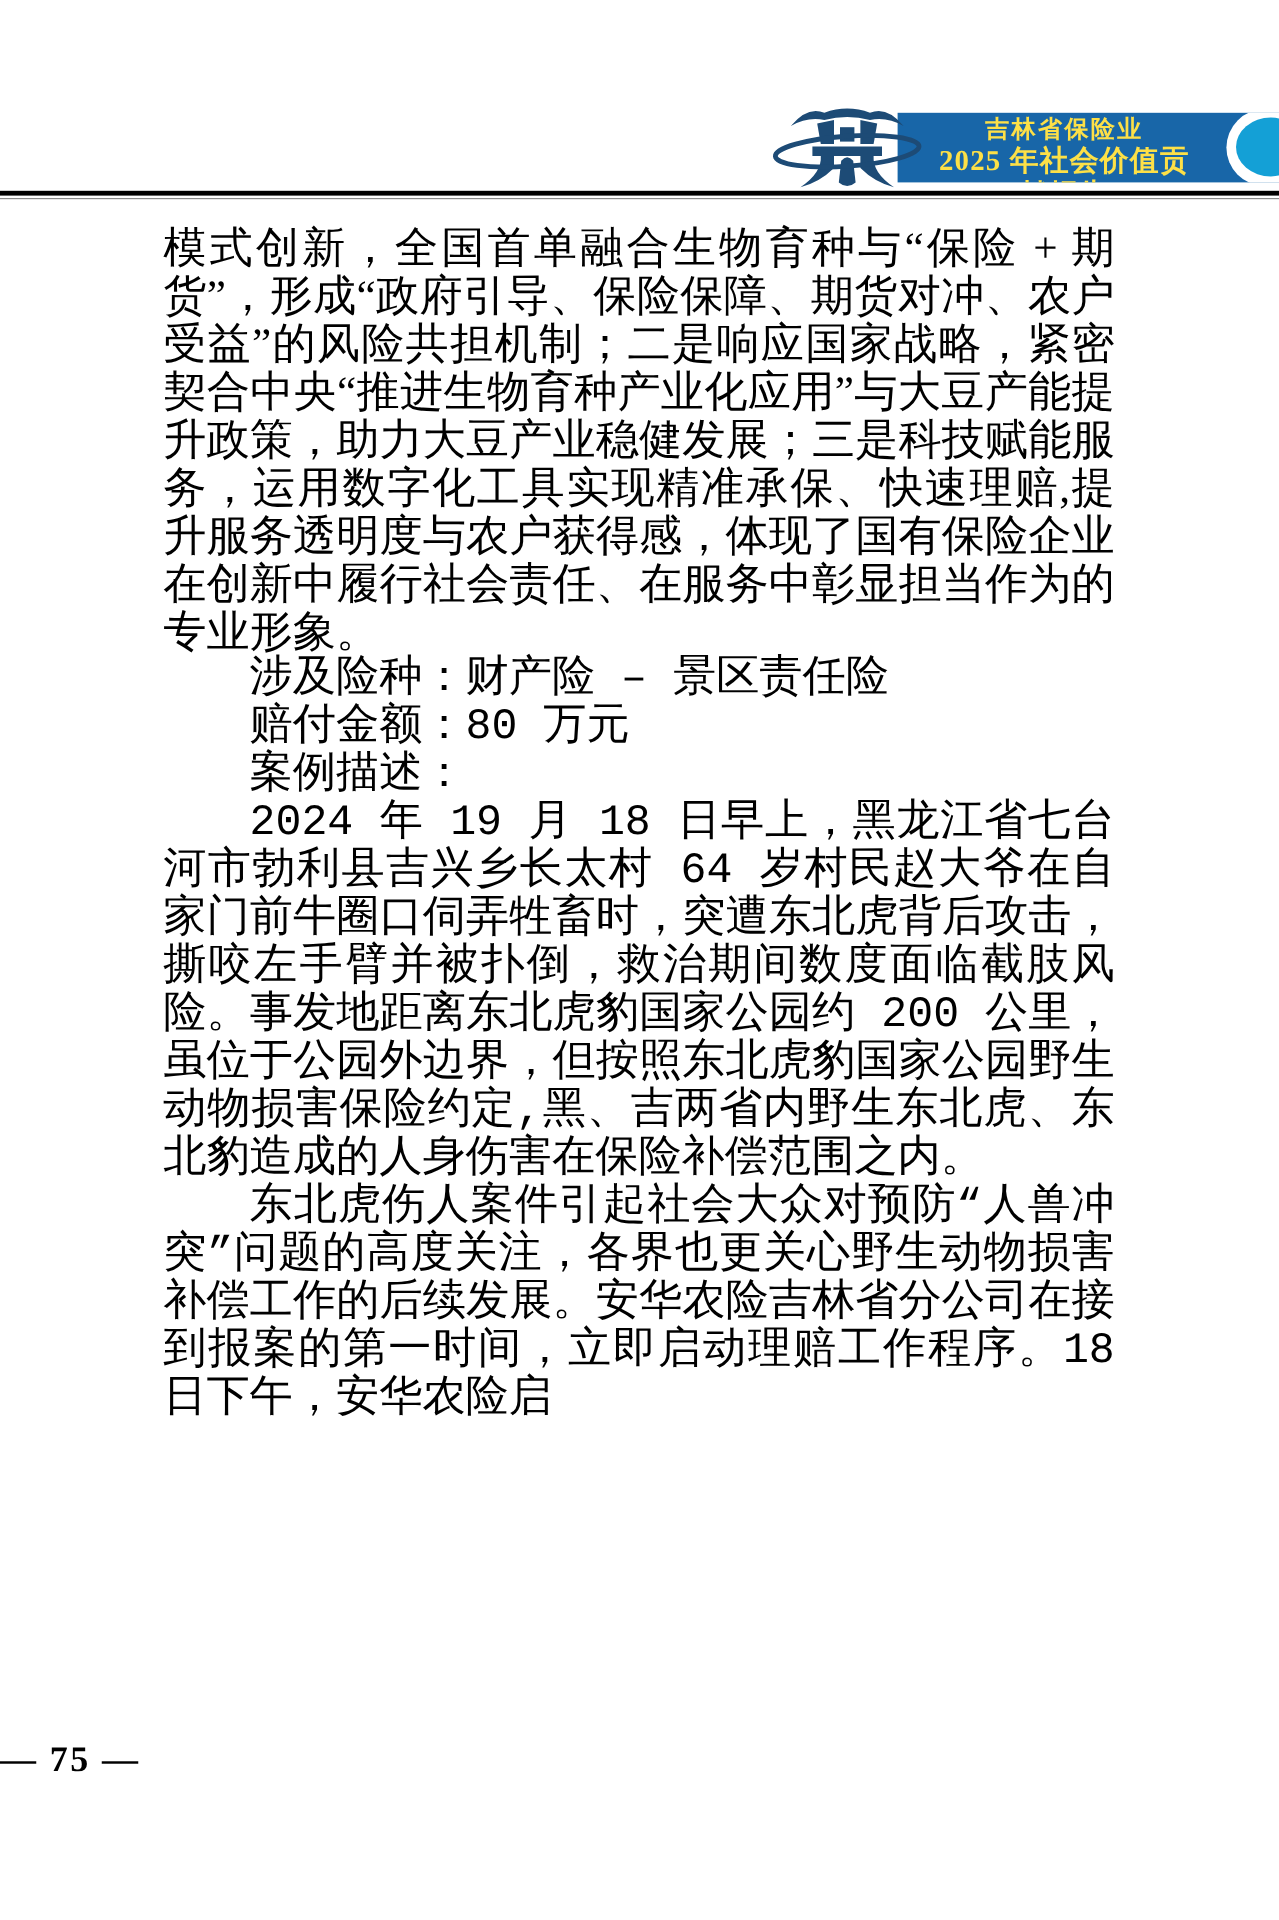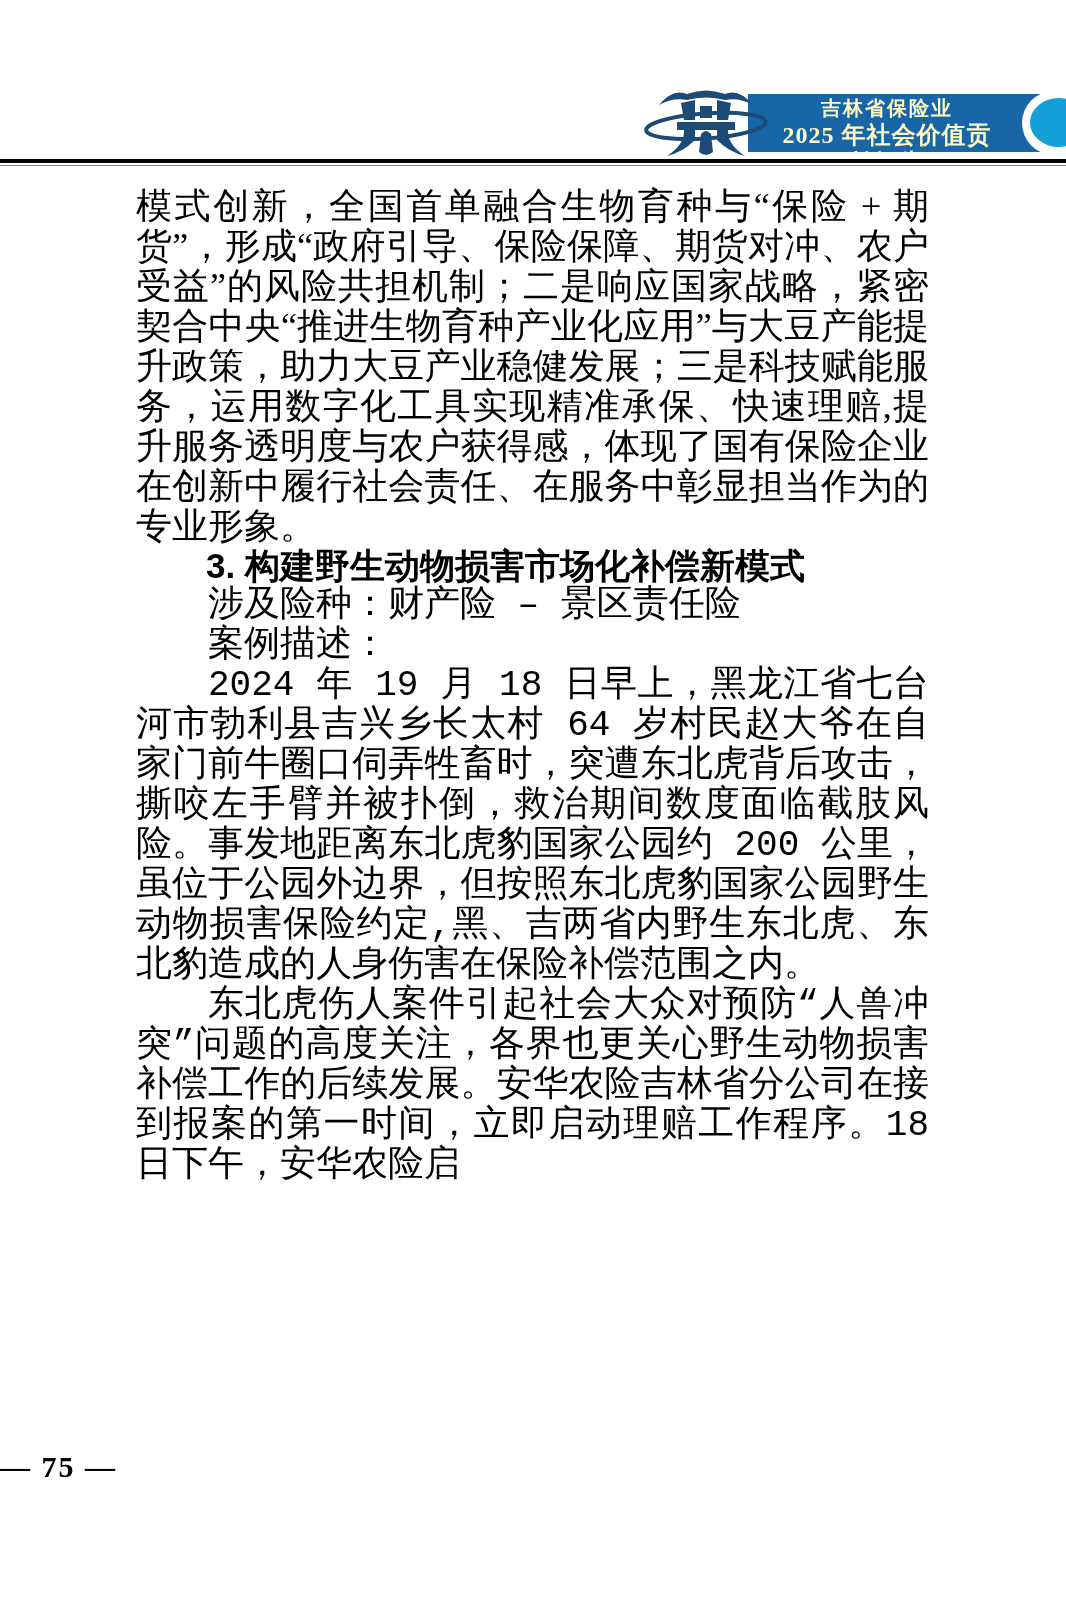--- a/index.html
+++ b/index.html
@@ -22,21 +22,21 @@
 
   
   .banner {
     position: absolute;
     left: 748px; top: 94px; right: 0; height: 58px;
     background: var(--banner-bg);
     overflow: hidden;
   }
   .banner-text {
     position: absolute; left: 26px; right: 66px; top: 2px;
-    text-align: center; color: #fef9c3; font-weight: bold;
+    text-align: center; color: #fde047; font-weight: bold;
   }
   .banner-line1 { font-size: 20px; line-height: 25px; letter-spacing: 2px; }
   .banner-line2 { font-size: 24px; line-height: 28px; letter-spacing: 1px; }
   .cap-white {
     position: absolute; top: -3px; right: -20px;
     width: 64px; height: 64px; border-radius: 50%;
     background: #ffffff;
   }
   .cap-cyan {
     position: absolute; top: 4px; right: -22px;
@@ -113,22 +113,22 @@
     </g>
 
     <ellipse cx="63" cy="40" rx="60" ry="12.5" fill="none" stroke="currentColor" stroke-width="4" transform="rotate(-4 63 40)"></ellipse>
   </svg>
 
   <div class="rule-thick"></div>
   <div class="rule-thin"></div>
 
   <main class="body-text">
       <div class="para">模式创新，全国首单融合生物育种与“保险 + 期货”，形成“政府引导、保险保障、期货对冲、农户受益”的风险共担机制；二是响应国家战略，紧密契合中央“推进生物育种产业化应用”与大豆产能提升政策，助力大豆产业稳健发展；三是科技赋能服务，运用数字化工具实现精准承保、快速理赔,提升服务透明度与农户获得感，体现了国有保险企业在创新中履行社会责任、在服务中彰显担当作为的专业形象。</div>
-      <div class="heading">3. 构建野生动物损害市场化补偿新模式</div>
       <div class="para indent">涉及险种：财产险 – 景区责任险</div>
+      <div class="para indent">赔付金额：80 万元</div>
       <div class="para indent">案例描述：</div>
       <div class="para indent">2024 年 19 月 18 日早上，黑龙江省七台河市勃利县吉兴乡长太村 64 岁村民赵大爷在自家门前牛圈口伺弄牲畜时，突遭东北虎背后攻击，撕咬左手臂并被扑倒，救治期间数度面临截肢风险。事发地距离东北虎豹国家公园约 200 公里，虽位于公园外边界，但按照东北虎豹国家公园野生动物损害保险约定,黑、吉两省内野生东北虎、东北豹造成的人身伤害在保险补偿范围之内。</div>
       <div class="para indent">东北虎伤人案件引起社会大众对预防“人兽冲突”问题的高度关注，各界也更关心野生动物损害补偿工作的后续发展。安华农险吉林省分公司在接到报案的第一时间，立即启动理赔工作程序。18 日下午，安华农险启</div>
     </main>
 
   <div class="footer">— 75 —</div>
 
 </div>
 
 </body></html>

